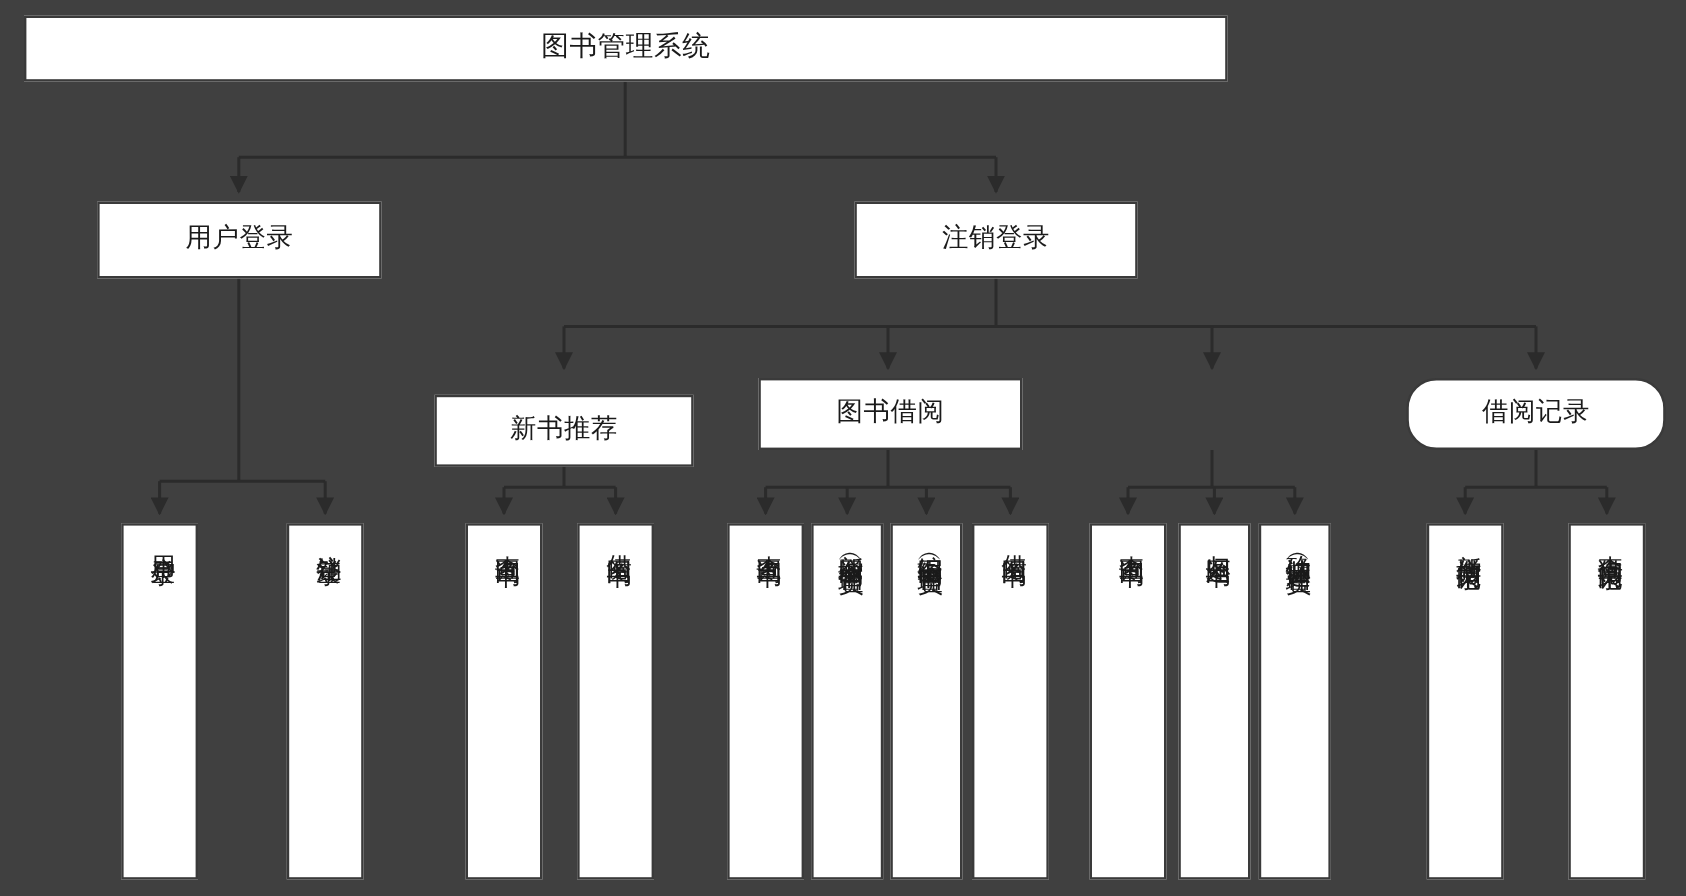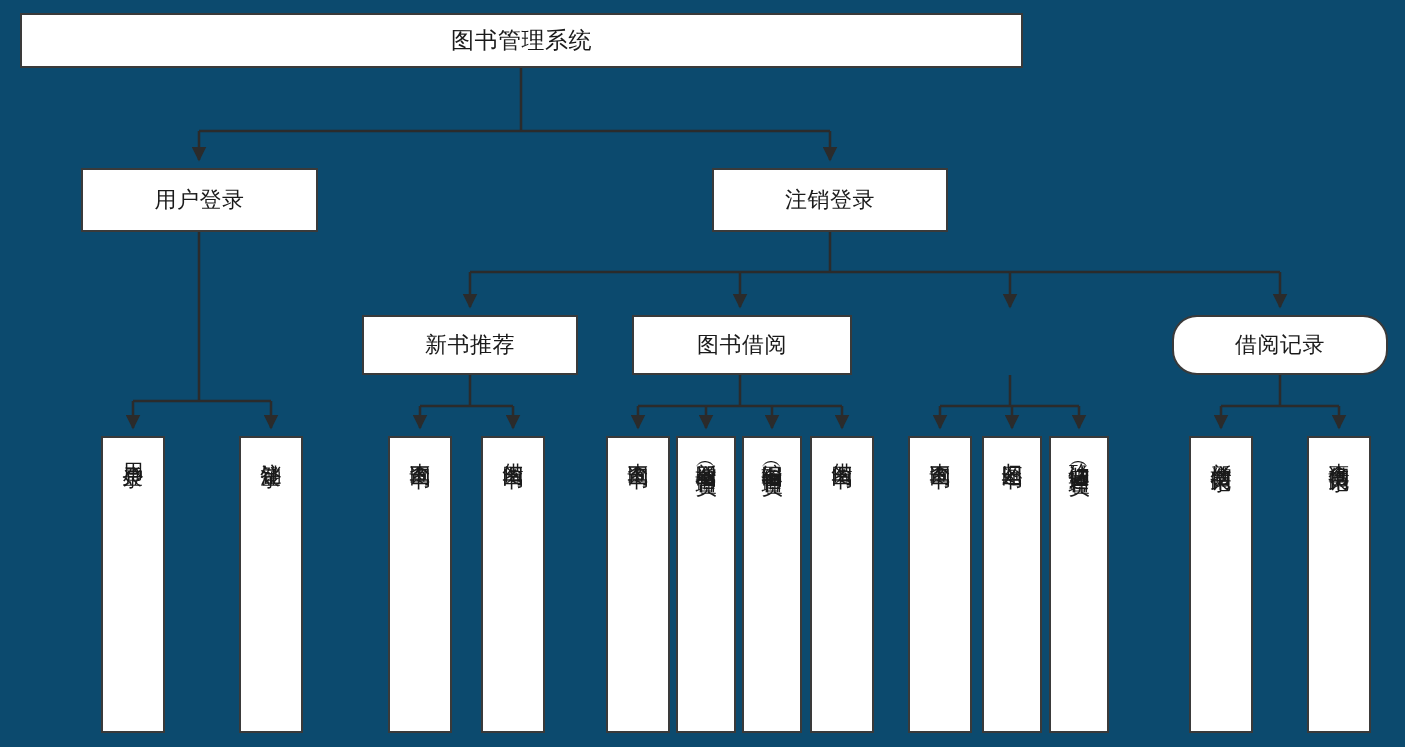--- a/index.html
+++ b/index.html
@@ -12,21 +12,22 @@
     font-family: "DejaVu Sans", "Liberation Sans", sans-serif;
     width: 1405px;
     height: 747px;
     overflow: hidden;
     position: relative;
   }
   #diagram-root {
     position: relative;
     width: 1405px;
     height: 747px;
-    background: #0c4a6e;
+    background: #404040;
+    font-family: Liberation Mono, monospace;
   }
   svg#edges {
     position: absolute;
     left: 0;
     top: 0;
     width: 1405px;
     height: 747px;
   }
   .node {
     position: absolute;
@@ -136,21 +137,21 @@
     <span class="node-label">图书管理系统</span>
   </div>
 
   <div class="node horiz" style="left: 81px; top: 168px; width: 237px; height: 64px; border-color: rgb(58, 58, 58); background: rgb(255, 255, 255); color: rgb(26, 26, 26);">
     <span class="node-label">用户登录</span>
   </div>
   <div class="node horiz" style="left: 712px; top: 168px; width: 236px; height: 64px; border-color: rgb(58, 58, 58); background: rgb(255, 255, 255); color: rgb(26, 26, 26);">
     <span class="node-label">注销登录</span>
   </div>
 
-  <div class="node horiz" style="left: 362px; top: 315px; width: 216px; height: 60px; border-color: rgb(58, 58, 58); background: rgb(255, 255, 255); color: rgb(26, 26, 26);">
+  <div class="node horiz" style="left: 362px; top: 329px; width: 216px; height: 60px; border-color: rgb(58, 58, 58); background: rgb(255, 255, 255); color: rgb(26, 26, 26);">
     <span class="node-label">新书推荐</span>
   </div>
   <div class="node horiz" style="left: 632px; top: 315px; width: 220px; height: 60px; border-color: rgb(58, 58, 58); background: rgb(255, 255, 255); color: rgb(26, 26, 26);">
     <span class="node-label">图书借阅</span>
   </div>
   <div class="node horiz" style="left: 1172px; top: 315px; width: 216px; height: 60px; border-color: rgb(58, 58, 58); background: rgb(255, 255, 255); color: rgb(26, 26, 26); border-radius: 25px;">
     <span class="node-label">借阅记录</span>
   </div>
 
   <div class="node vert" style="left: 101px; top: 436px; width: 64px; height: 297px; border-color: rgb(58, 58, 58); background: rgb(255, 255, 255); color: rgb(26, 26, 26);">

